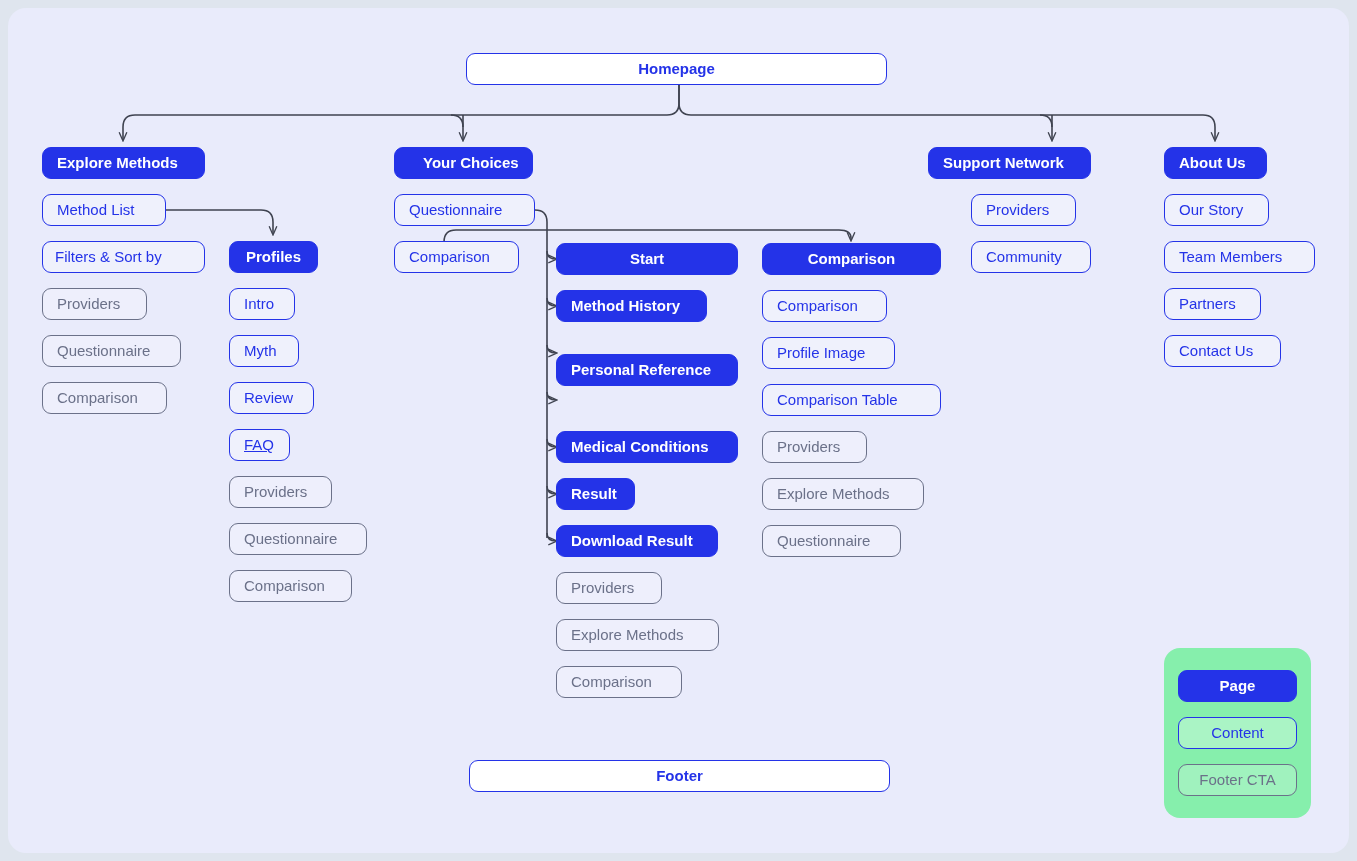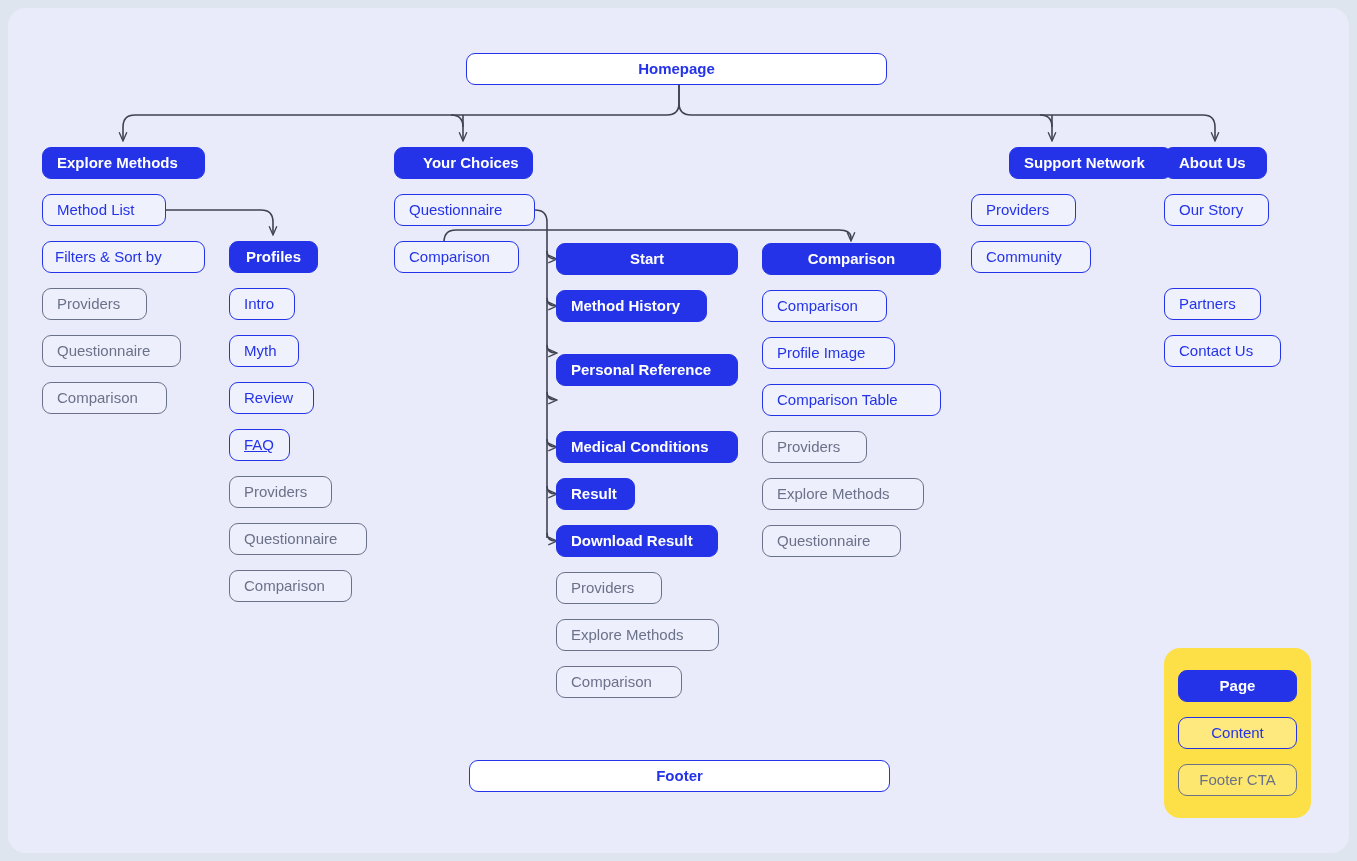--- a/index.html
+++ b/index.html
@@ -76,21 +76,21 @@
     font-weight: 700;
     text-align: center;
     border-radius: 9px;
   }
   #legend {
     position: absolute;
     left: 1164px;
     top: 648px;
     width: 147px;
     height: 170px;
-    background: #fde047;
+    background: #86efac;
     border-radius: 16px;
   }
   #legend .node { left: 14px; width: 119px; text-align: center; padding: 0; }
   .lg0 { top: 22px; }
   .lg1 { top: 69px; }
   .lg2 { top: 116px; }
 </style>
 </head>
 <body>
 
@@ -162,26 +162,27 @@
     <div class="node cta" style="left:556px; top:666px; width:126px;">Comparison</div>
 
     <div class="node page center" style="left:762px; top:243px; width:179px;">Comparison</div>
     <div class="node content" style="left:762px; top:290px; width:125px;">Comparison</div>
     <div class="node content" style="left:762px; top:337px; width:133px;">Profile Image</div>
     <div class="node content" style="left:762px; top:384px; width:179px;">Comparison Table</div>
     <div class="node cta" style="left:762px; top:431px; width:105px;">Providers</div>
     <div class="node cta" style="left:762px; top:478px; width:162px;">Explore Methods</div>
     <div class="node cta" style="left:762px; top:525px; width:139px;">Questionnaire</div>
 
-    <div class="node page" style="left:1009px;  top:147px; width:163px;">Support Network</div>
+    <div class="node page" style="left:928px;  top:147px; width:163px;">Support Network</div>
     <div class="node content" style="left:971px;  top:194px; width:105px;">Providers</div>
     <div class="node content" style="left:971px;  top:241px; width:120px;">Community</div>
 
     <div class="node page" style="left:1164px; top:147px; width:103px;">About Us</div>
     <div class="node content" style="left:1164px; top:194px; width:105px;">Our Story</div>
+    <div class="node content" style="left:1164px; top:241px; width:151px;">Team Members</div>
     <div class="node content" style="left:1164px; top:288px; width:97px;">Partners</div>
     <div class="node content" style="left:1164px; top:335px; width:117px;">Contact Us</div>
 
     <div class="node banner" style="left:469px; top:760px; width:421px;">Footer</div>
 
     <div id="legend">
       <div class="node page lg0">Page</div>
       <div class="node content lg1">Content</div>
       <div class="node cta lg2">Footer CTA</div>
     </div>

